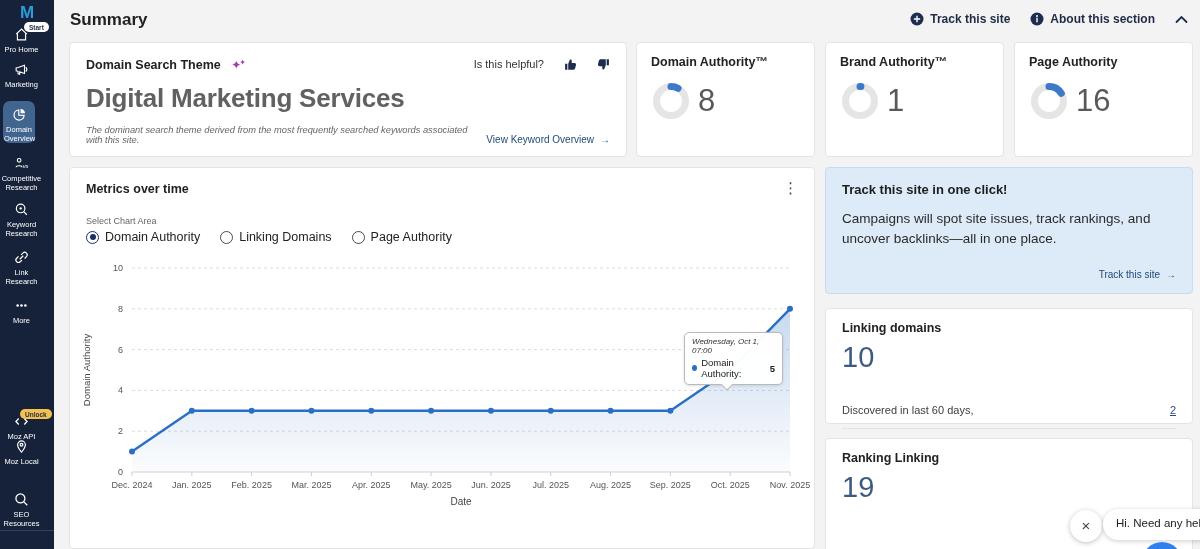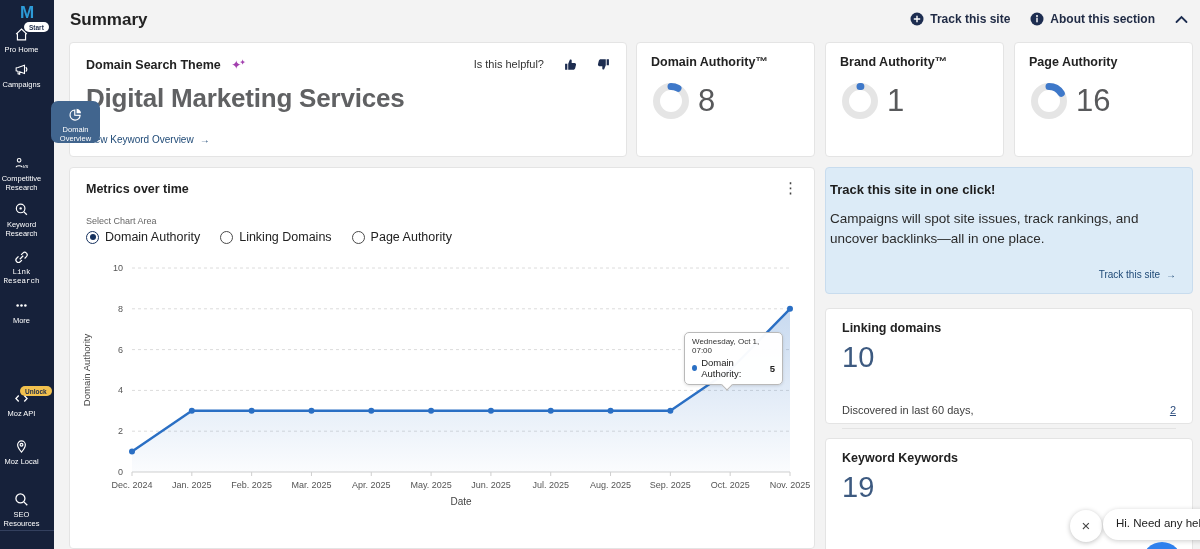--- a/index.html
+++ b/index.html
@@ -4,40 +4,40 @@
 <style>
   * { margin:0; padding:0; box-sizing:border-box; }
   html,body { width:1200px; height:549px; overflow:hidden; font-family:"Liberation Sans",sans-serif; }
   #app { position:relative; width:1200px; height:549px; background:#f3f3f3; overflow:hidden; }
   .abs { position:absolute; }
 
   
   #sidebar { position:absolute; left:0; top:0; width:54px; height:549px; background:var(--sidebar_bg,#16213a); z-index:5; }
   #logo { position:absolute; top:3px; left:0; width:54px; text-align:center; font-size:17px; font-weight:700; color:var(--logo_blue,#2d9bd8); }
   .s-item { position:absolute; left:0; width:43px; text-align:center; color:#fff; cursor:pointer; }
-  .s-item.selected { left:3px; width:49px; background:var(--sidebar_selected,#41658e); border-radius:7px; padding-top:6px;margin-left:48px; }
+  .s-item.selected { left:3px; width:32px; background:var(--sidebar_selected,#41658e); border-radius:7px; padding-top:6px; }
   .s-icon { height:16px; line-height:16px; }
   .s-icon svg { vertical-align:top; }
   .s-label { font-size:7.5px; line-height:9px; margin-top:2px; padding:0 1px; }
   .s-badge { position:absolute; font-size:6.5px; font-weight:700; color:#1d2b4a; background:#fff; border-radius:7px; padding:1.5px 5px; top:-5px; left:24px; white-space:nowrap; }
   .s-badge.gold { background:var(--badge_yellow,#f2c14e); left:20px; }
   #sidebar-divider { position:absolute; left:0; top:530px; width:54px; height:1px; background:#33405e; }
 
   
   #page-title { left:70px; top:10px; font-size:17px; font-weight:700; color:#222; }
   #header-actions { right:12px; top:12px; display:flex; align-items:center; gap:20px; }
   .h-action { display:flex; align-items:center; gap:6px; font-size:12px; font-weight:700; color:#1f2a44; cursor:pointer; }
   .h-circle { width:14px; height:14px; }
 
   
   .card { position:absolute; background:#fff; border:1px solid #e4e4e4; border-radius:4px; }
   #theme-card  { left:69px;  top:42px;  width:558px; height:115px; padding:12px 16px; }
   .auth-card   { top:42px; width:179px; height:115px; padding:12px 14px; }
   #metrics-card{ left:69px;  top:167px; width:746px; height:382px; }
-  #track-card  { left:825px; top:167px; width:368px; height:127px; background:var(--track_card_bg,#dcebf7); border-color:#c8dcee; padding:14px 4px; }
+  #track-card  { left:825px; top:167px; width:368px; height:127px; background:var(--track_card_bg,#dcebf7); border-color:#c8dcee; padding:14px 16px; }
   #linking-card{ left:825px; top:308px; width:368px; height:116px; padding:12px 16px; }
   #keywords-card{ left:825px; top:438px; width:368px; height:140px; padding:12px 16px; }
 
   .card-title { font-size:12.5px; font-weight:700; color:#222; }
   .theme-head { display:flex; justify-content:space-between; align-items:center; }
   .helpful { display:flex; align-items:center; gap:20px; font-size:11px; color:#333;padding-left:43px; }
   .thumb { cursor:pointer; line-height:0; }
   .sparkles { color:#a23fae; font-size:12px; margin-left:6px; letter-spacing:-2px; }
   #theme-value { margin-top:10px; font-size:26px; font-weight:700; color:#606163; letter-spacing:-0.2px; }
   .theme-foot { position:absolute; left:16px; right:16px; bottom:11px; display:flex; justify-content:space-between; align-items:flex-end; }
@@ -54,21 +54,21 @@
   #select-label { left:16px; top:48px; font-size:9px; color:#666; }
   #radio-row { left:16px; top:62px; display:flex; gap:20px; align-items:center; }
   .radio { display:flex; align-items:center; gap:6px; cursor:pointer; font-size:12.5px; color:#222; }
   .r-circle { width:13px; height:13px; border-radius:50%; border:1.5px solid #4a4a4a; position:relative; background:#fff; }
   .radio.sel .r-circle { border-color:#16315e; }
   .radio.sel .r-circle::after { content:""; position:absolute; left:2.5px; top:2.5px; width:6px; height:6px; border-radius:50%; background:#16315e; }
   #chart-wrap { left:8px; top:92px; width:740px; height:250px; }
 
   
   #tooltip { position:absolute; left:606px; top:72px; width:99px; background:rgba(255,255,255,.97); border:1px solid #b9b9b9; border-radius:5px; padding:4px 7px 5px; box-shadow:0 1px 3px rgba(0,0,0,.12); z-index:3; }
-  #tooltip .tt-date { font-size:8px; color:#333; }
+  #tooltip .tt-date { font-size:8px; color:#333;font-style:italic; }
   #tooltip .tt-row { font-size:9.5px; color:#222; margin-top:2px; display:flex; align-items:center; gap:4px; }
   #tooltip .tt-dot { width:6px; height:6px; border-radius:50%; background:var(--chart_blue,#2a6fc4); }
   #tooltip .tt-val { font-weight:700; }
   #tooltip .tt-arrow { position:absolute; left:38px; bottom:-5px; width:8px; height:8px; background:#fff; border-right:1px solid #b9b9b9; border-bottom:1px solid #b9b9b9; transform:rotate(45deg); }
 
   
   #track-title { font-size:13px; font-weight:700; color:#1d1d1d; }
   #track-body { margin-top:12px; font-size:13.5px; color:#2b2b2b; line-height:1.45; }
   #track-link { position:absolute; right:16px; bottom:13px; }
   .big-num { font-size:29px; color:var(--number_blue,#3d5a80); margin-top:6px; line-height:32px; }
@@ -98,21 +98,21 @@
               <path d="M3.2 5.8V12h7.6V5.8"></path>
             </svg></div>
           <div class="s-label">Pro Home</div>
           <span class="s-badge">Start</span>
         </div>
         <div class="s-item" style="top: 62px;">
           <div class="s-icon"><svg width="15" height="15" viewBox="0 0 14 14">
               <path d="M2 5.6v2.6l1.8.5v2.3l1.5.4V9.1l4.5 1.6V3.1L3.8 5.2z" fill="none" stroke="#fff" stroke-width="1"></path>
               <path d="M11 4.8a3 3 0 0 1 0 4.2" fill="none" stroke="#fff" stroke-width="1"></path>
             </svg></div>
-          <div class="s-label">Campaigns</div>
+          <div class="s-label">Marketing</div>
         </div>
         <div class="s-item selected" style="top: 101px;">
           <div class="s-icon"><svg width="15" height="15" viewBox="0 0 14 14">
               <path d="M6.3 2.8a4.7 4.7 0 1 0 5 5l-5-.1z" fill="none" stroke="#fff" stroke-width="1.1"></path>
               <path d="M8 1.6a4.9 4.9 0 0 1 4.2 4.3L8 5.8z" fill="#fff"></path>
             </svg></div>
           <div class="s-label">Domain Overview</div>
         </div>
         <div class="s-item" style="top: 156px;">
           <div class="s-icon"><svg width="16" height="15" viewBox="0 0 15 14">
@@ -123,37 +123,37 @@
           <div class="s-label">Competitive Research</div>
         </div>
         <div class="s-item" style="top: 202px;">
           <div class="s-icon"><svg width="15" height="15" viewBox="0 0 14 14">
               <circle cx="6.2" cy="6" r="4" fill="none" stroke="#fff" stroke-width="1.1"></circle>
               <circle cx="6.2" cy="6" r="1.1" fill="#fff"></circle>
               <path d="M9.3 9.2 12 11.9" stroke="#fff" stroke-width="1.2"></path>
             </svg></div>
           <div class="s-label">Keyword Research</div>
         </div>
-        <div class="s-item" style="top: 250px; font-family: Liberation Mono, monospace;">
+        <div class="s-item" style="top: 250px;">
           <div class="s-icon"><svg width="15" height="15" viewBox="0 0 14 14" fill="none" stroke="#fff" stroke-width="1.1">
               <path d="M5.4 8.6 8.6 5.4"></path>
               <path d="M4.2 6 2.5 7.7a2.3 2.3 0 0 0 3.3 3.3L7.4 9.4"></path>
               <path d="M6.6 4.6 8.3 2.9a2.3 2.3 0 0 1 3.3 3.3L9.9 7.9"></path>
             </svg></div>
           <div class="s-label">Link Research</div>
         </div>
         <div class="s-item" style="top: 298px;">
           <div class="s-icon"><svg width="15" height="15" viewBox="0 0 14 14">
               <circle cx="3.4" cy="7" r="1.2" fill="#fff"></circle>
               <circle cx="7" cy="7" r="1.2" fill="#fff"></circle>
               <circle cx="10.6" cy="7" r="1.2" fill="#fff"></circle>
             </svg></div>
           <div class="s-label">More</div>
         </div>
-        <div class="s-item" style="top: 391px;">
+        <div class="s-item" style="top: 414px;">
           <div class="s-icon"><svg width="15" height="15" viewBox="0 0 14 14" fill="none" stroke="#fff" stroke-width="1.2">
               <path d="M4.4 4.2 1.8 7l2.6 2.8"></path>
               <path d="M9.6 4.2 12.2 7l-2.6 2.8"></path>
             </svg></div>
           <div class="s-label">Moz API</div>
           <span class="s-badge gold">Unlock</span>
         </div>
         <div class="s-item" style="top: 439px;">
           <div class="s-icon"><svg width="15" height="15" viewBox="0 0 14 14" fill="none" stroke="#fff" stroke-width="1.1">
               <path d="M7 1.8a3.6 3.6 0 0 0-3.6 3.6C3.4 8.1 7 12.2 7 12.2s3.6-4.1 3.6-6.8A3.6 3.6 0 0 0 7 1.8z"></path>
@@ -217,20 +217,21 @@
           <svg width="13" height="13" viewBox="0 0 12 12">
               <g transform="rotate(180 6 6)">
                 <path fill="#1d2d50" d="M1 5.2h2.1v5.6H1zM3.9 10.8h4.6c.9 0 1.6-.6 1.8-1.4l.8-3.2c.2-.9-.5-1.7-1.4-1.7H7.1V2.2c0-.9-1.2-1.3-1.7-.5L3.9 5.2z"></path>
               </g>
             </svg>
         </span>
       </div>
     </div>
     <div id="theme-value">Digital Marketing Services</div>
     <div class="theme-foot">
+      <div id="theme-caption">The dominant search theme derived from the most frequently searched keywords associated with this site.</div>
       <div class="link">
         <span>View Keyword Overview</span><span class="arr">→</span>
       </div>
     </div>
   </div>
 
   <div class="card auth-card" style="left:636px;">
     <div class="card-title">Domain Authority™</div>
     <div class="auth-row">
       <svg class="donut" width="40" height="40" viewBox="0 0 40 40">
@@ -365,21 +366,21 @@
     <div class="big-num">10</div>
     <div class="stat-rows" id="linking-rows">
         <div class="stat-row">
           <span class="stat-label">Discovered in last 60 days,</span>
           <span class="stat-value">2</span>
         </div>
       </div>
   </div>
 
   <div class="card" id="keywords-card">
-    <div class="card-title">Keyword Keywords</div>
+    <div class="card-title">Ranking Linking</div>
     <div class="big-num">19</div>
   </div>
 
   <div class="abs" id="chat-close">×</div>
   <div class="abs" id="chat-bubble">Hi. Need any help?</div>
   <div class="abs" id="chat-launcher"></div>
 
 </div>
 
 </body></html>

